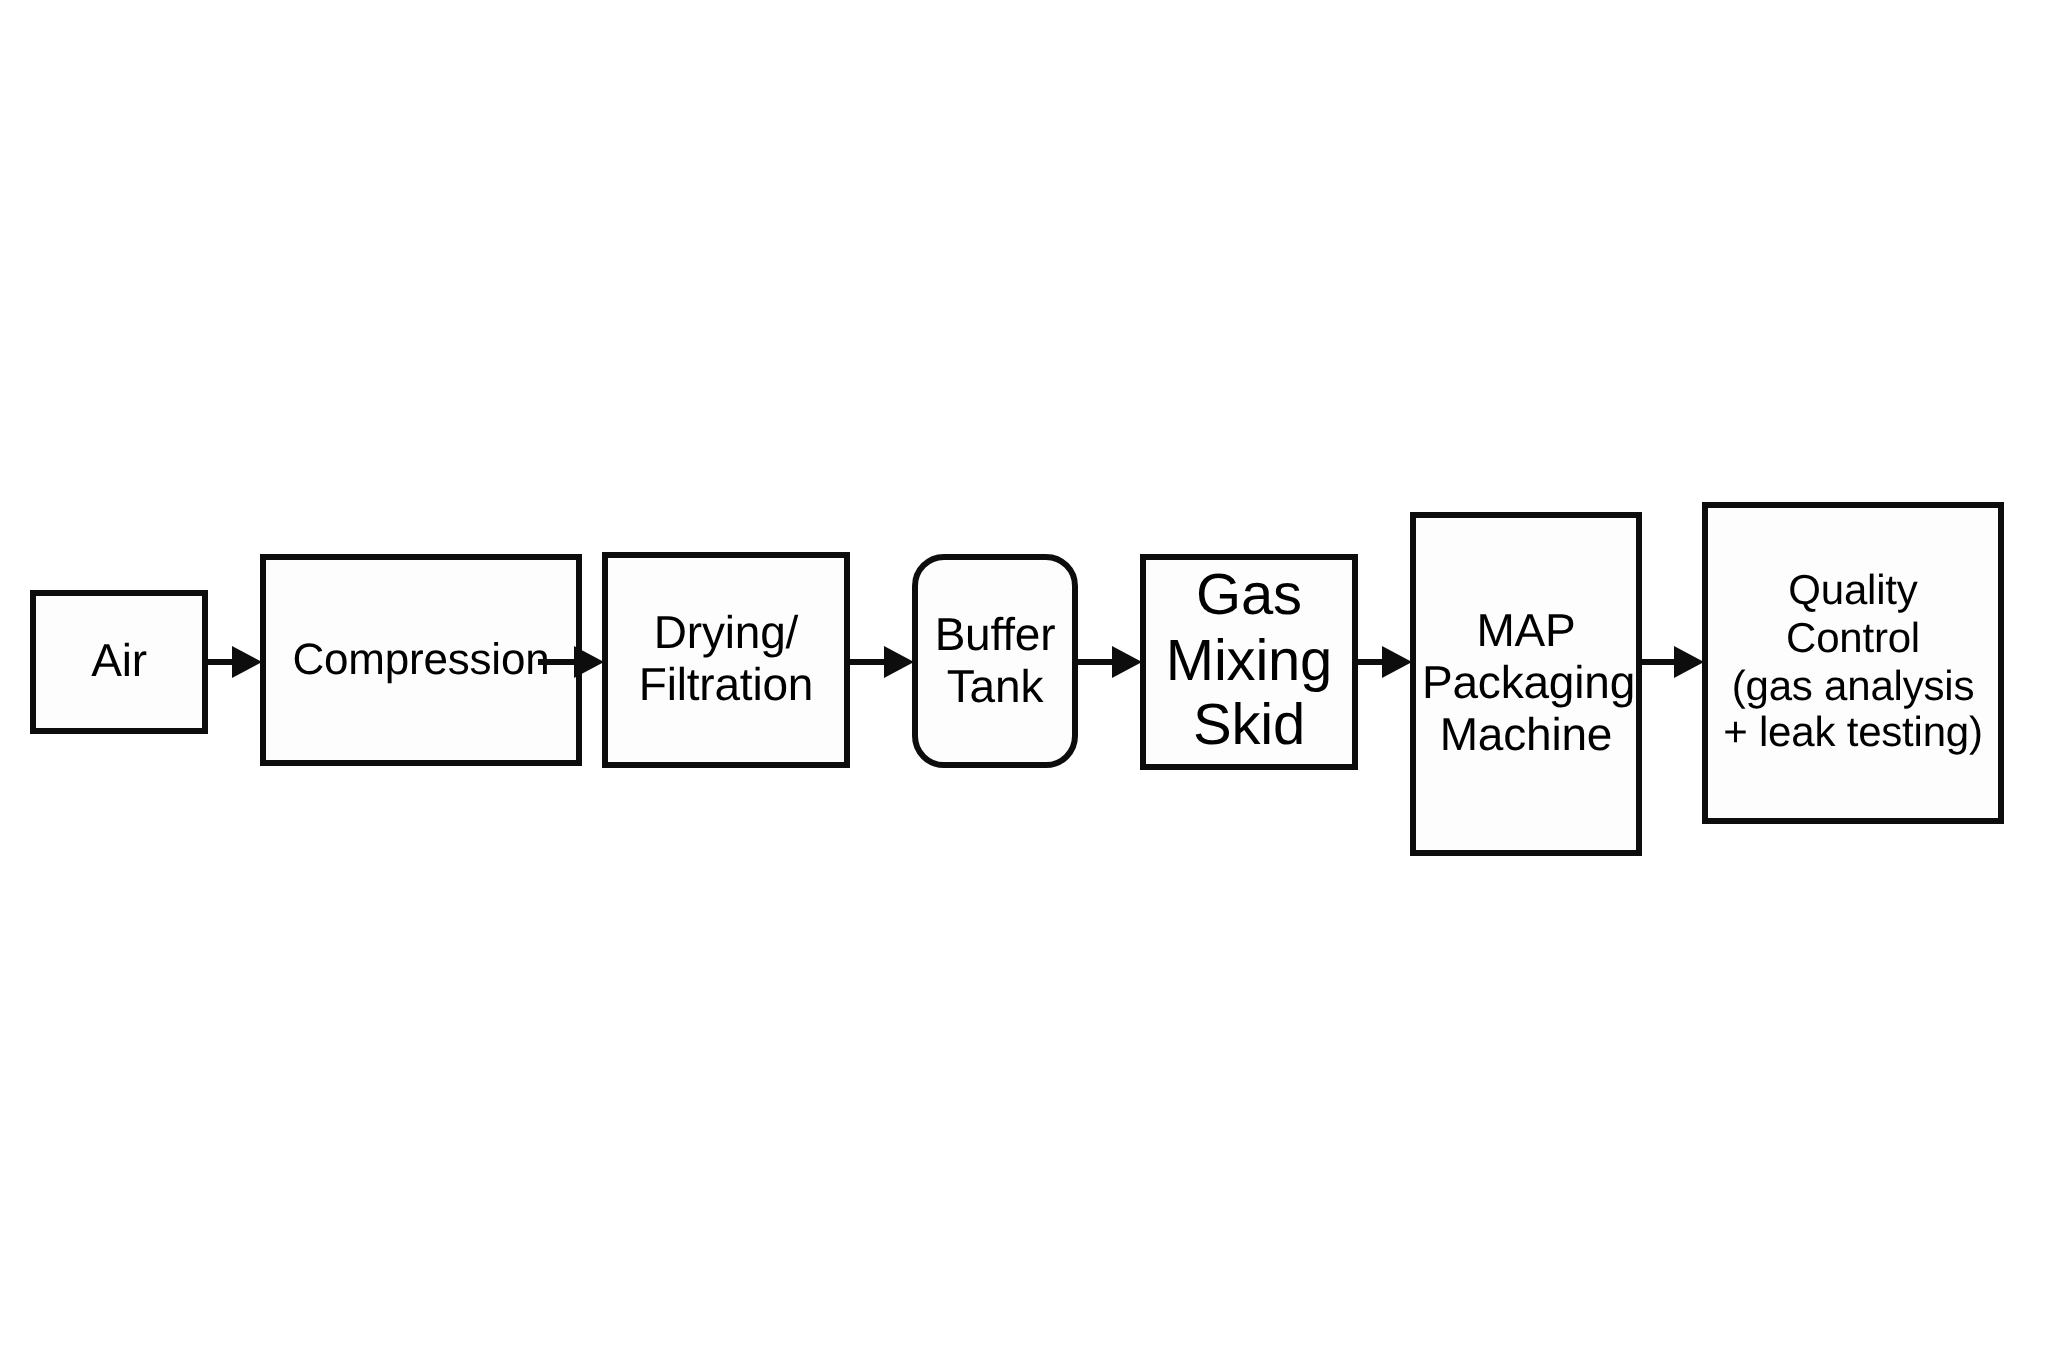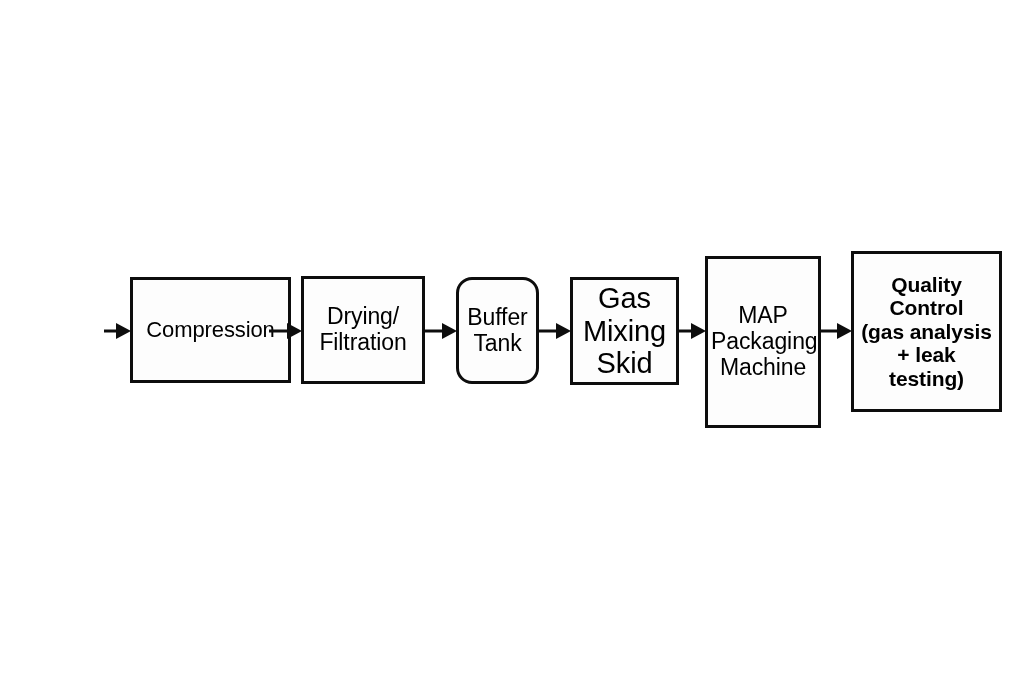--- a/index.html
+++ b/index.html
@@ -58,36 +58,39 @@
     overflow: visible;
   }
 
   
   #node-air        { left: 15px;  top: 295px; width: 89px;  height: 72px;  font-size: 23px; }
   #node-compression{ left: 130px; top: 277px; width: 161px; height: 106px; font-size: 22px; }
   #node-drying     { left: 301px; top: 276px; width: 124px; height: 108px; font-size: 23px; }
   #node-buffer     { left: 456px; top: 277px; width: 83px;  height: 107px; font-size: 23px; border-radius: 16px; }
   #node-gasmixing  { left: 570px; top: 277px; width: 109px; height: 108px; font-size: 29px; }
   #node-map        { left: 705px; top: 256px; width: 116px; height: 172px; font-size: 23px; }
-  #node-quality    { left: 851px; top: 251px; width: 151px; height: 161px; font-size: 21px; font-weight: bold; }
+  #node-quality    { left: 851px; top: 251px; width: 151px; height: 161px; font-size: 21px; }
 
   
   #arrow-air-compression   { left: 104px; top: 321px; width: 27px; }
   #arrow-compression-drying{ left: 269px; top: 321px; width: 33px; }
   #arrow-drying-buffer     { left: 425px; top: 321px; width: 32px; }
   #arrow-buffer-gasmixing  { left: 539px; top: 321px; width: 32px; }
   #arrow-gasmixing-map     { left: 679px; top: 321px; width: 27px; }
   #arrow-map-quality       { left: 821px; top: 321px; width: 31px; }
 </style>
 </head>
 <body>
 
 <div id="diagram-canvas">
   <div class="flow-row">
 
+    <div class="node-box" id="node-air">
+      <span class="node-label">Air</span>
+    </div>
 
     <div class="arrow" id="arrow-air-compression">
       <svg width="27" height="20" viewBox="0 0 27 20" aria-hidden="true">
         <line x1="0" y1="10" x2="15" y2="10" stroke="#0d0d0d" stroke-width="3"></line>
         <polygon points="12,2 27,10 12,18" fill="#0d0d0d"></polygon>
       </svg>
     </div>
 
     <div class="node-box" id="node-compression">
       <span class="node-label">Compression</span>

